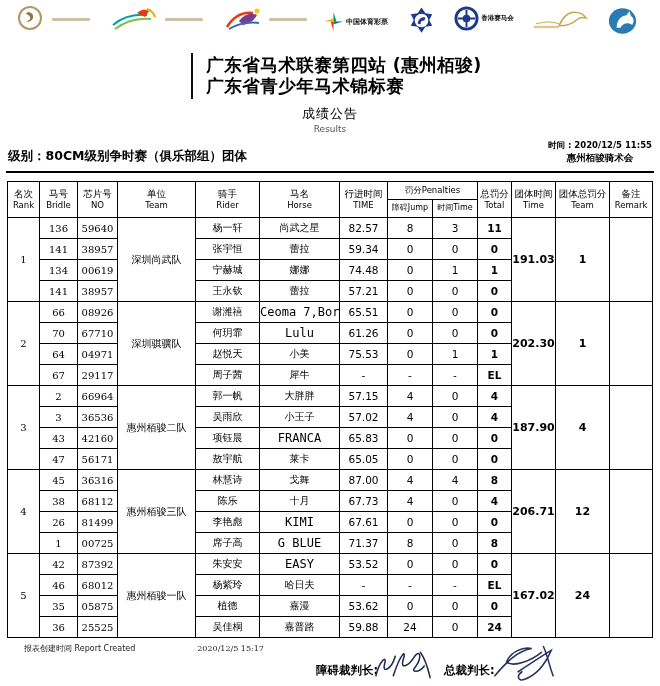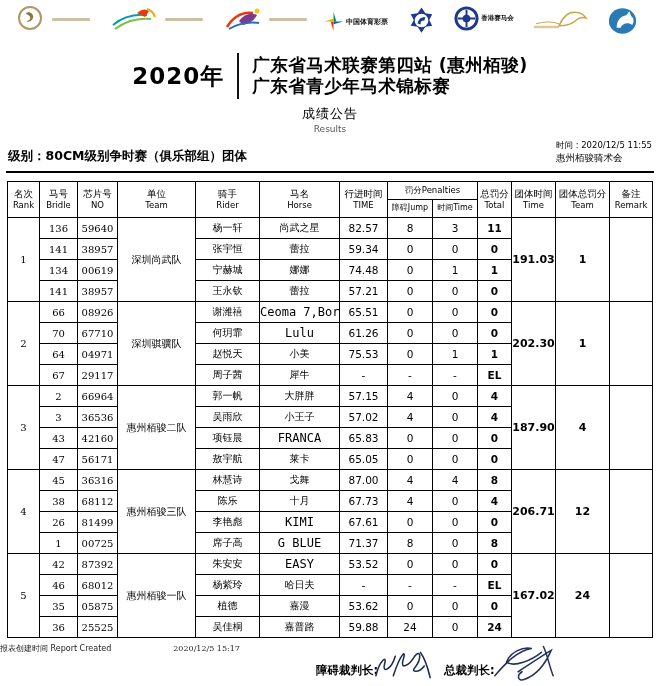--- a/index.html
+++ b/index.html
@@ -19,42 +19,42 @@
   .title-block{display:flex;justify-content:center;align-items:center;margin-top:9px}
   .year{font-size:23px;font-weight:bold;letter-spacing:1px}
   .vbar{width:2px;height:46px;background:#111;margin:0 13px}
   .title-lines{font-size:17.5px;font-weight:bold;line-height:1.2;letter-spacing:0.5px}
   .subtitle{text-align:center;font-size:13px;font-weight:normal;margin-top:6px;letter-spacing:1px}
   .subtitle-en{text-align:center;font-size:9px;color:#555;margin-top:1px}
 
   
   .meta-row{display:flex;justify-content:space-between;align-items:flex-end;padding:0 8px;margin-top:6px}
   .level{font-size:12.5px;font-weight:bold}
-  .meta-right{text-align:left;font-weight:normal}
+  .meta-right{text-align:center;font-weight:bold}
   .meta-time{font-size:8.5px}
   .meta-club{font-size:9.5px;margin-top:0}
   .rule{border-top:2.5px solid #000;margin:6px 6px 0 6px}
 
   
   table{border-collapse:collapse;margin:8px auto 0;table-layout:fixed;width:646px}
   th,td{border:1px solid #000;text-align:center;vertical-align:middle;padding:0;overflow:hidden;white-space:nowrap}
   thead th{font-weight:normal;font-size:9.5px;line-height:1.3;height:18px}
   thead .en{font-size:8.5px}
   thead .pen-head{font-size:8.5px}
   thead .sub-head{font-size:8px}
   tbody td{font-size:10px;height:21px}
   .c-serif{font-family:"DejaVu Serif","Liberation Serif",serif}
   .c-time{font-size:10.5px}
   .c-pen{font-size:10.5px}
   .c-total{font-weight:bold;font-size:10.5px}
   .c-latin{font-family:"DejaVu Sans Mono","Liberation Mono",monospace;font-size:12px}
   .c-teamtime,.c-teamtotal{font-weight:bold;font-size:11px}
 
   
-  .footer-report{display:flex;align-items:center;padding:5px 0 0;font-size:8px;color:#222}
+  .footer-report{display:flex;align-items:center;padding:5px 24px 0;font-size:8px;color:#222}
   .report-time{margin-left:62px;font-family:"DejaVu Serif","Liberation Serif",serif}
   .signatures{position:absolute;left:316px;top:642px;display:flex;align-items:flex-end}
   .sig-item{display:flex;align-items:flex-end}
   .sig-label{font-size:11.5px;font-weight:bold;padding-bottom:8px}
   .sig-item svg{margin-left:-6px}
   .sig-item + .sig-item{margin-left:10px}
 </style>
 </head>
 <body>
 
@@ -119,21 +119,20 @@
     </div>
     <div class="logo">
       <svg width="35" height="30" viewBox="0 0 36 30">
         <ellipse cx="18" cy="15" rx="14" ry="13" fill="#2a7ab5"></ellipse>
         <path d="M12 22 c0 -8 4 -12 10 -13 l3 -4 2 5 c3 2 3 6 1 9 c-4 -3 -10 -2 -12 3z" fill="#fff"></path>
       </svg>
     </div>
   </div>
 
   <div class="title-block">
-    <span class="year">2020年</span>
     <span class="vbar"></span>
     <div class="title-lines">
       <div>广东省马术联赛第四站 (惠州栢骏)</div>
       <div>广东省青少年马术锦标赛</div>
     </div>
   </div>
   <div class="subtitle">成绩公告</div>
   <div class="subtitle-en">Results</div>
 
   <div class="meta-row">

